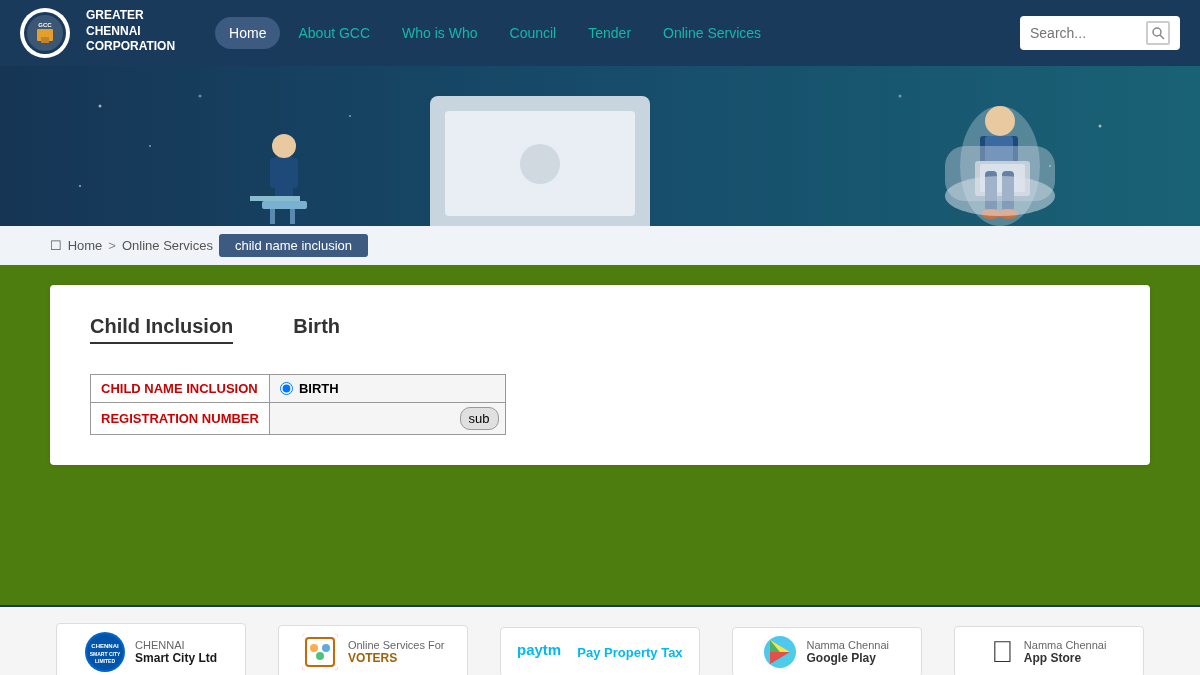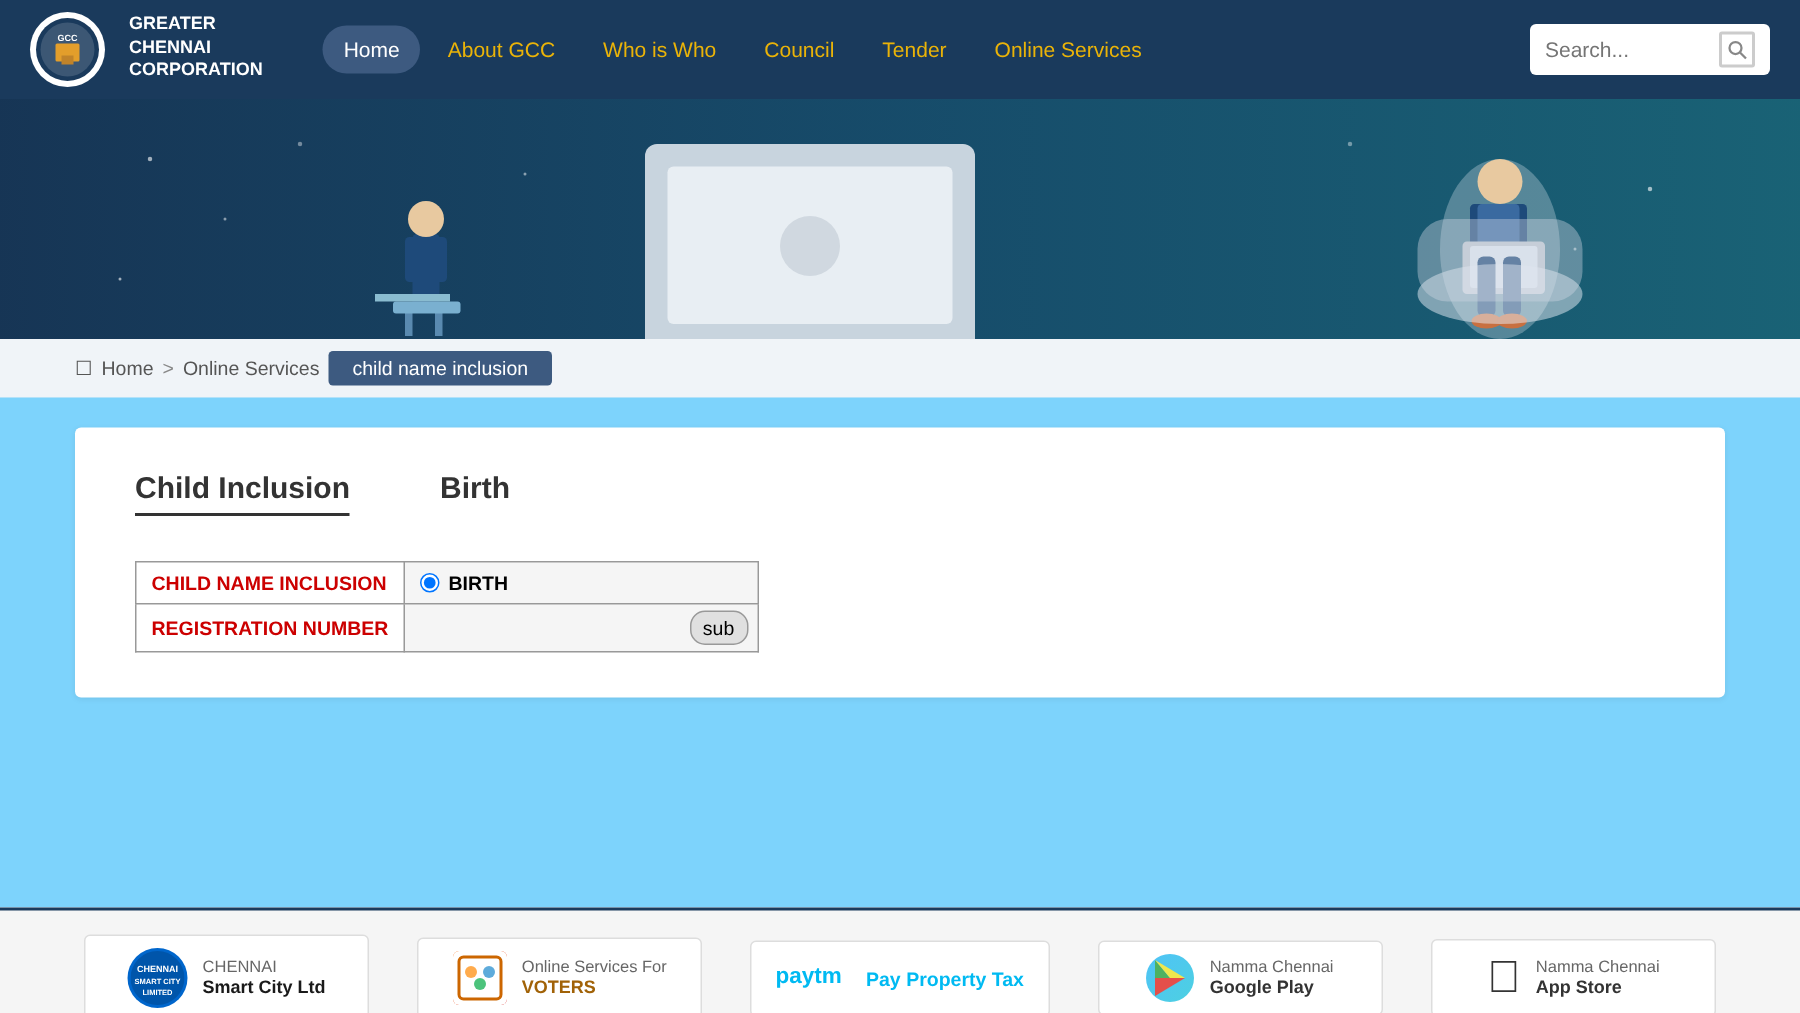--- a/index.html
+++ b/index.html
@@ -40,21 +40,21 @@
       font-weight: bold;
       line-height: 1.3;
     }
     .nav-links {
       display: flex;
       align-items: center;
       gap: 4px;
       flex: 1;
     }
     .nav-link {
-      color: #eab308;
+      color: #14b8a6;
       text-decoration: none;
       padding: 8px 14px;
       border-radius: 4px;
       font-size: 14px;
       white-space: nowrap;
     }
     .nav-link.active {
       background: #3d5a80;
       color: #fff;
       border-radius: 20px;
@@ -119,21 +119,21 @@
     .breadcrumb-current {
       background: #3d5a80;
       color: #fff;
       padding: 4px 16px;
       border-radius: 3px;
       font-size: 13px;
     }
 
     
     .main-content {
-      background: #7dd3fc;
+      background: #4d7c0f;
       padding: 20px 50px;
       min-height: 340px;
     }
     .card {
       background: #fff;
       border-radius: 4px;
       padding: 30px 40px;
       box-shadow: 0 1px 4px rgba(0,0,0,0.08);
     }
     .card-tabs {

